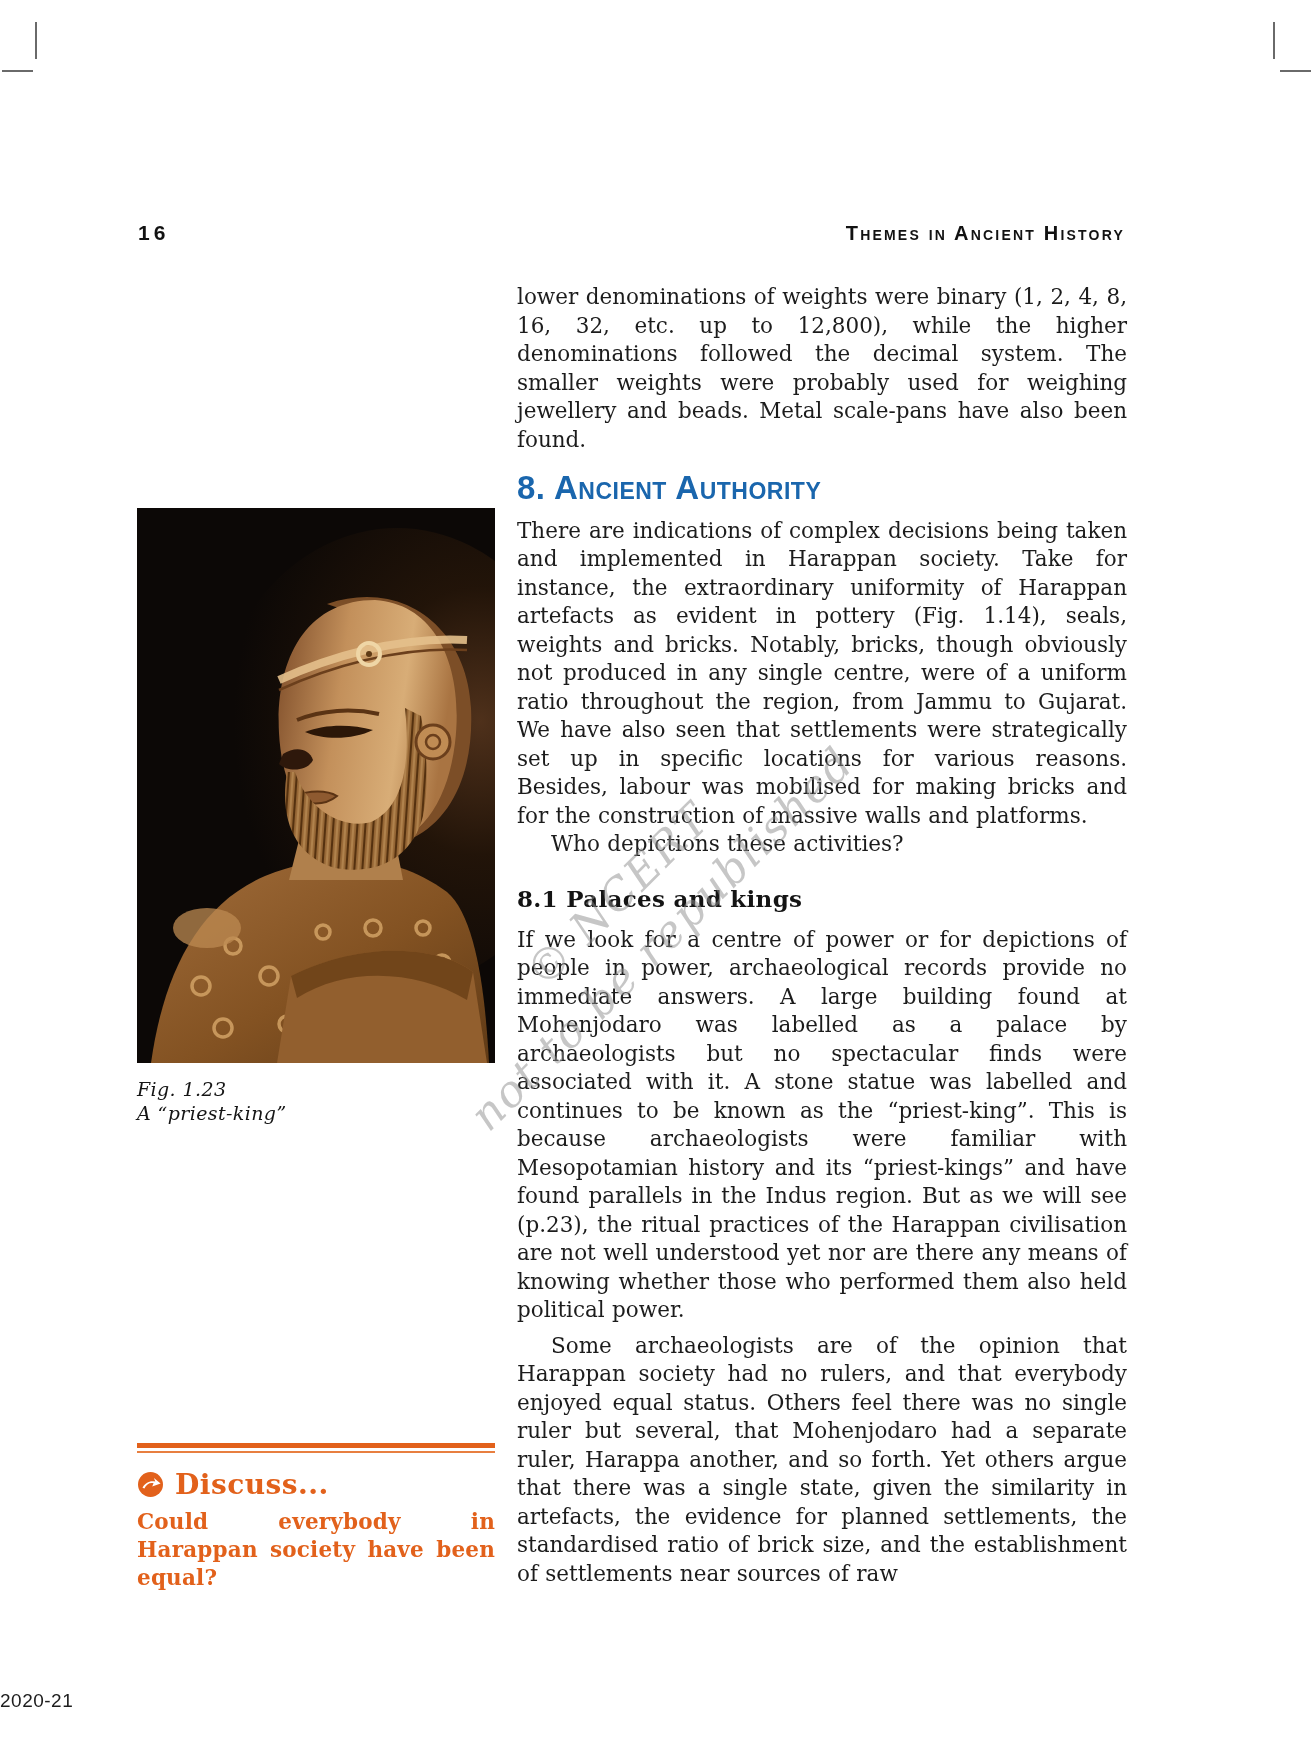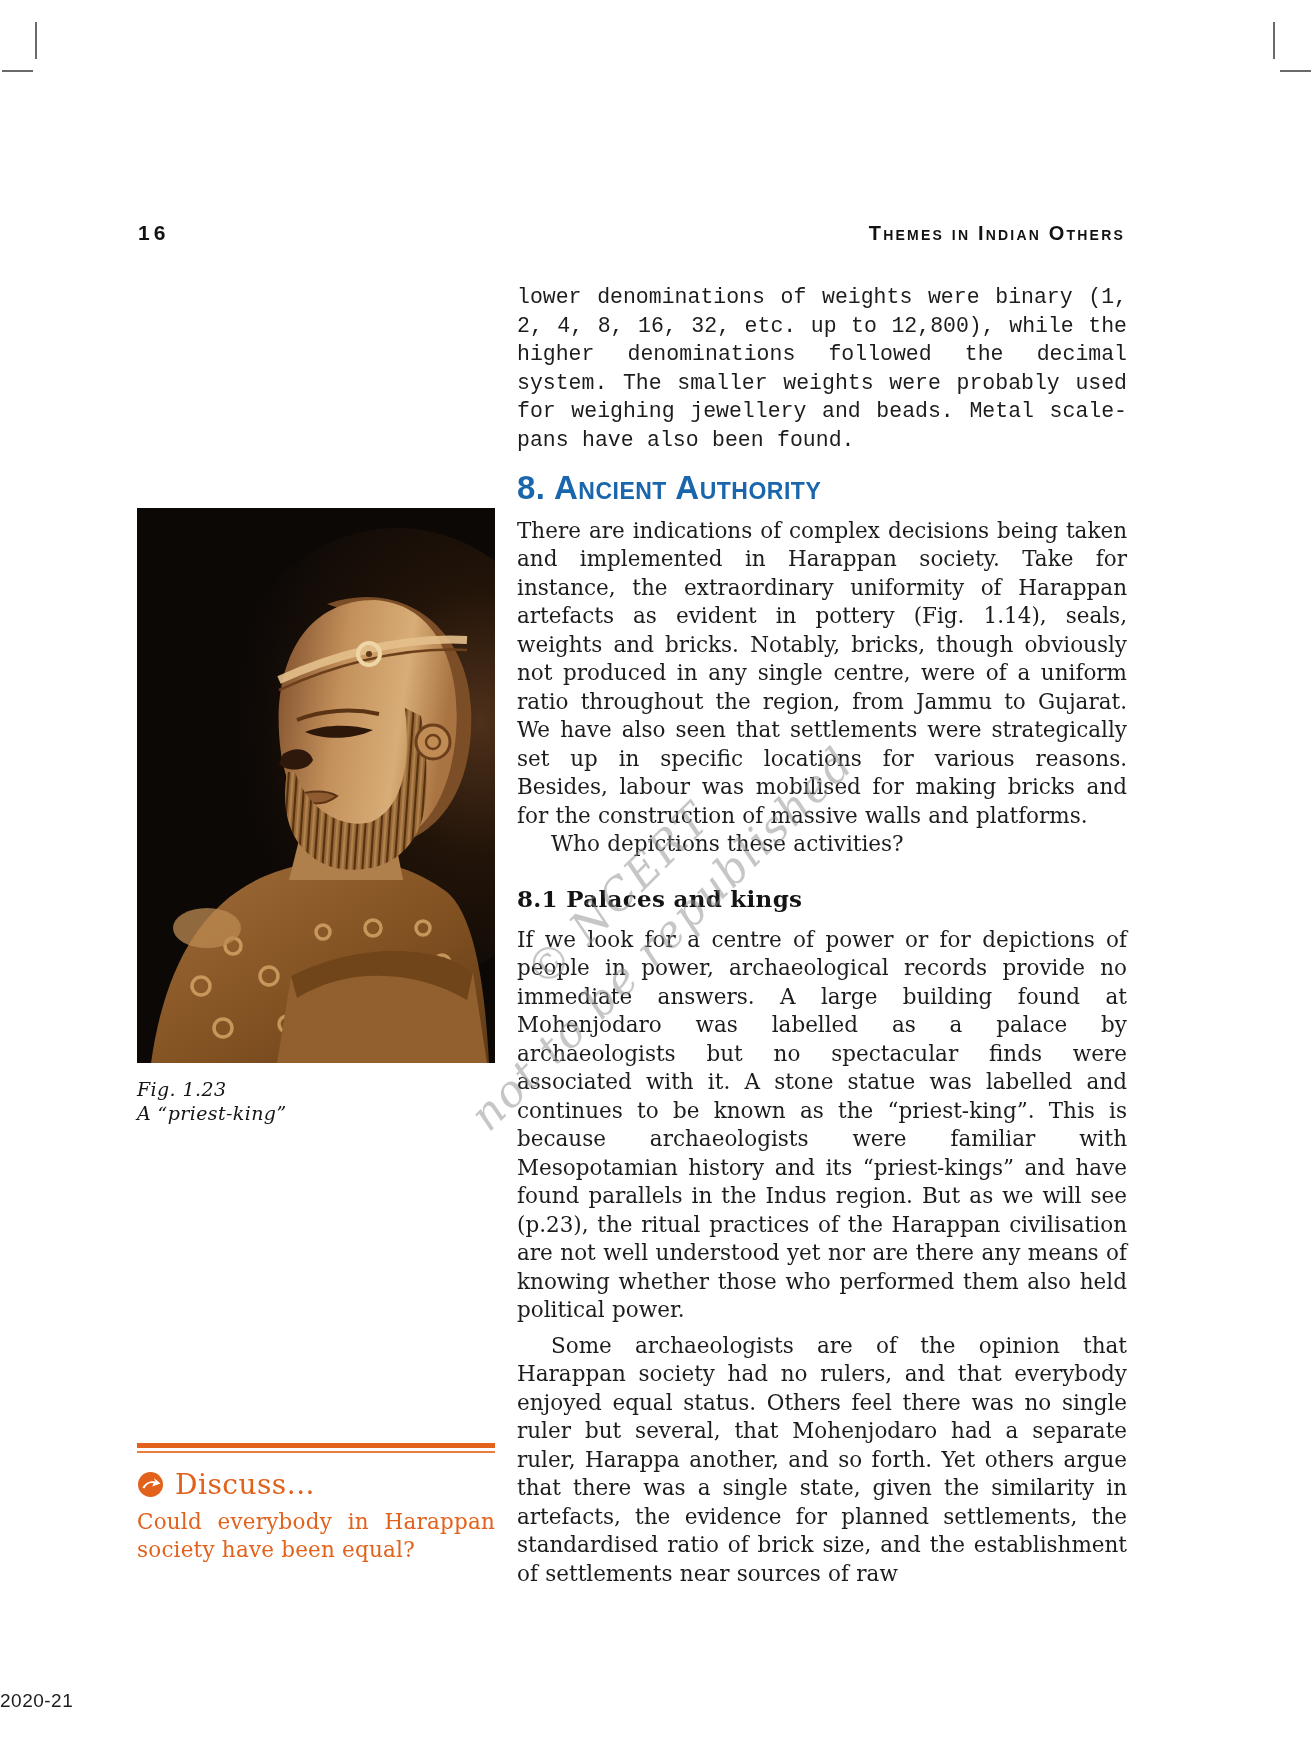--- a/index.html
+++ b/index.html
@@ -24,39 +24,39 @@
     font-family:"Liberation Sans",sans-serif;font-weight:bold;
     font-variant:small-caps;font-size:20px;letter-spacing:2.2px;color:#121212;
   }
   
   .statue{position:absolute;left:137px;top:508px;width:358px;height:555px;margin:0;}
   .caption{
     position:absolute;left:137px;top:1078px;width:300px;
     font-style:italic;font-size:19px;line-height:23.5px;color:#151515;
     letter-spacing:0.4px;
   }
-  .discuss{position:absolute;left:137px;top:1443px;width:358px;}
+  .discuss{position:absolute;left:137px;top:1443px;width:358px;font-weight:bold;}
   .rule-thick{height:5px;background:#e2611b;}
   .rule-thin{height:2px;background:#e87f40;margin-top:3px;}
   .discuss-head{
     display:flex;align-items:center;gap:11px;margin-top:15px;
     color:#e2611b;font-size:28px;letter-spacing:0.5px;
   }
   .discuss-icon{flex:0 0 auto;}
   .discuss-q{
     margin:7px 0 0 0;color:#e2611b;font-size:21.5px;line-height:28px;
     text-align:justify;letter-spacing:0.2px;
   }
   
   .main-col{position:absolute;left:517px;top:283px;width:610px;}
   .body-p{
     margin:0;font-size:21.5px;line-height:28.5px;text-align:justify;
     word-spacing:0.5px;color:#1c1c1c;
   }
-  .mb{margin-bottom:10px;font-family:Liberation Mono, monospace;}
+  .mb{margin-bottom:10px;}
   .indent{text-indent:34px;}
   .p4{margin-top:7px;}
   .section-heading{
     margin:14px 0 9px 0;
     font-family:"Liberation Sans",sans-serif;font-weight:bold;
     font-variant:small-caps;font-size:33px;line-height:1.2;
     letter-spacing:0.5px;color:#1a66ad;
   }
   .subsection-heading{
     margin:26px 0 14px 0;font-family:"DejaVu Serif",serif;font-weight:bold;
@@ -80,21 +80,21 @@
 <body>
 
 <div class="page">
 
   <div class="crop cm-tl-v"></div>
   <div class="crop cm-tl-h"></div>
   <div class="crop cm-tr-v"></div>
   <div class="crop cm-tr-h"></div>
 
   <div class="page-number">16</div>
-  <div class="book-title">Themes in Indian Others</div>
+  <div class="book-title">Themes in Ancient History</div>
 
   <figure class="statue">
     <svg viewBox="0 0 358 555" width="358" height="555" role="img">
       <defs>
         <radialGradient id="bgGlow" cx="72%" cy="42%" r="65%">
           <stop offset="0%" stop-color="#56351d"></stop>
           <stop offset="45%" stop-color="#241509"></stop>
           <stop offset="100%" stop-color="#0c0806"></stop>
         </radialGradient>
         <linearGradient id="skinG" x1="0" y1="0" x2="1" y2="0.2">

